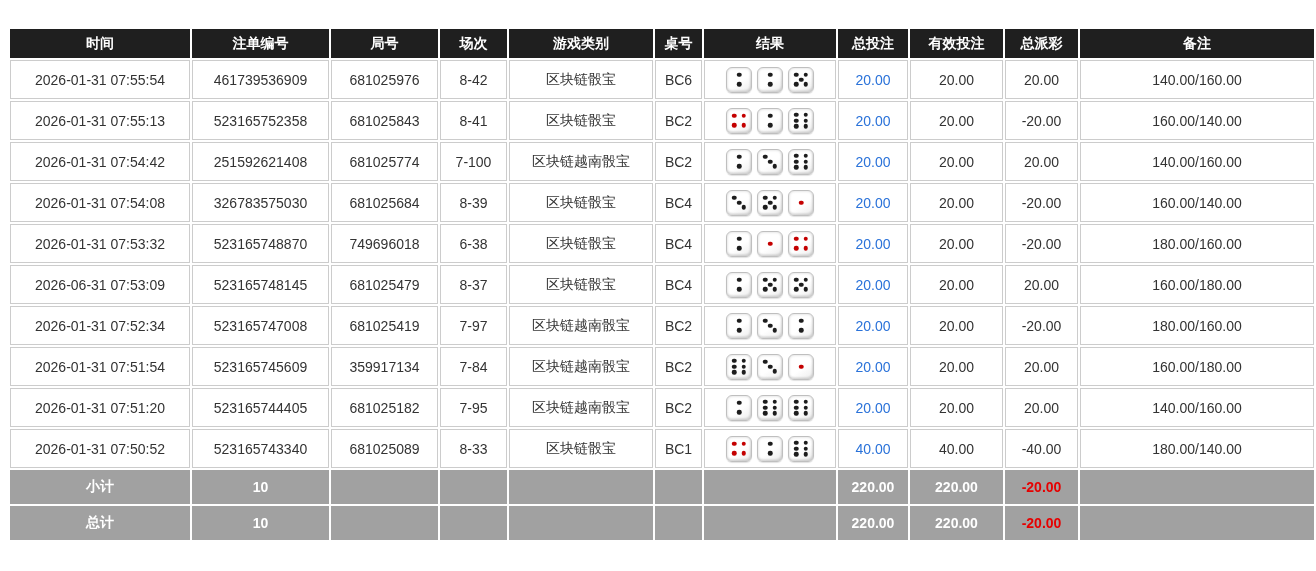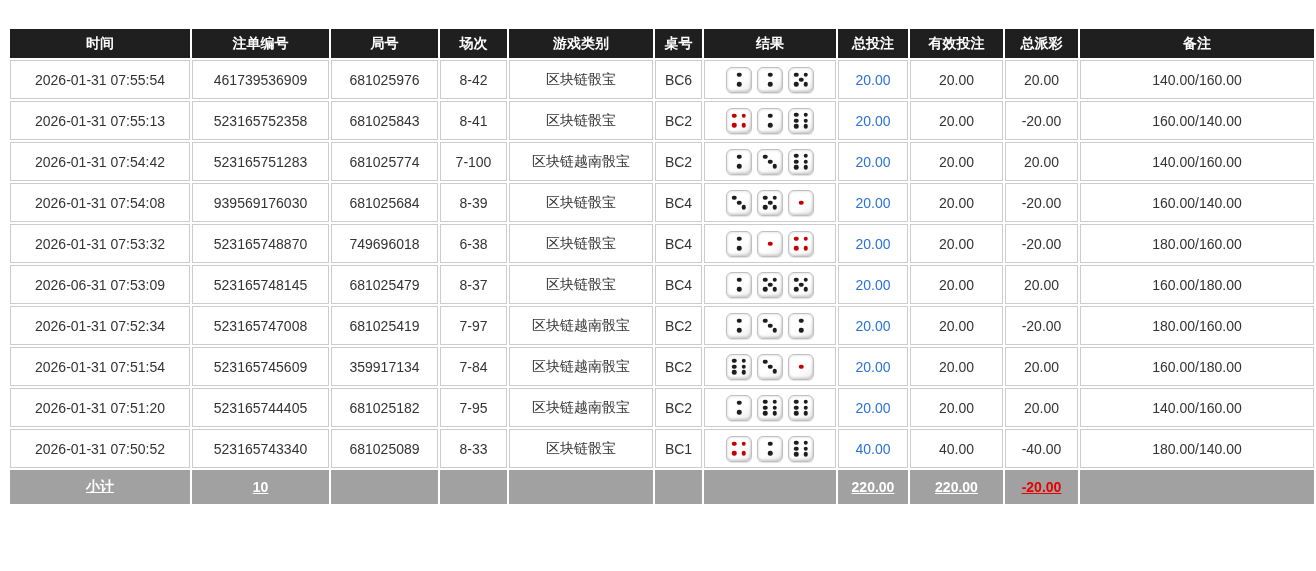--- a/index.html
+++ b/index.html
@@ -50,21 +50,20 @@
     height:39px;
     background:#ffffff;
     color:var(--text-dark);
   }
   tr.summary-row td{
     background:var(--summary-bg);
     color:#ffffff;
     font-weight:bold;
     height:34px;
     border:none;
-    text-decoration:underline;
   }
   .amount-link{color:var(--link-blue);cursor:pointer;}
   .neg{color:var(--neg-red);}
   tr.summary-row td.neg{color:var(--neg-red);}
   .dice-wrap{display:inline-flex;gap:5px;align-items:center;vertical-align:middle;}
   .die{
     position:relative;
     display:inline-block;
     width:26px;height:26px;
     border-radius:6px;
@@ -170,21 +169,21 @@
               <i class="pip" style="left: 69%; top: 73%;"></i>
             </span>
           </span></td>
         <td><span class="amount-link">20.00</span></td>
         <td>20.00</td>
         <td class="neg">-20.00</td>
         <td>160.00/140.00</td>
       </tr>
       <tr class="data-row">
         <td>2026-01-31 07:54:42</td>
-        <td>523165751283</td>
+        <td>251592621408</td>
         <td>681025774</td>
         <td>7-100</td>
         <td>区块链越南骰宝</td>
         <td>BC2</td>
         <td><span class="dice-wrap">
             <span class="die">
               <i class="pip" style="left: 50%; top: 31%;"></i>
               <i class="pip" style="left: 50%; top: 69%;"></i>
             </span>
             <span class="die">
@@ -201,21 +200,21 @@
               <i class="pip" style="left: 69%; top: 73%;"></i>
             </span>
           </span></td>
         <td><span class="amount-link">20.00</span></td>
         <td>20.00</td>
         <td>20.00</td>
         <td>140.00/160.00</td>
       </tr>
       <tr class="data-row">
         <td>2026-01-31 07:54:08</td>
-        <td>939569176030</td>
+        <td>326783575030</td>
         <td>681025684</td>
         <td>8-39</td>
         <td>区块链骰宝</td>
         <td>BC4</td>
         <td><span class="dice-wrap">
             <span class="die">
               <i class="pip" style="left: 31%; top: 31%;"></i>
               <i class="pip" style="left: 50%; top: 50%;"></i>
               <i class="pip" style="left: 69%; top: 69%;"></i>
             </span>
@@ -423,14 +422,27 @@
         <td></td>
         <td></td>
         <td></td>
         <td></td>
         <td></td>
         <td>220.00</td>
         <td>220.00</td>
         <td class="neg">-20.00</td>
         <td></td>
       </tr>
+      <tr class="summary-row">
+        <td>总计</td>
+        <td>10</td>
+        <td></td>
+        <td></td>
+        <td></td>
+        <td></td>
+        <td></td>
+        <td>220.00</td>
+        <td>220.00</td>
+        <td class="neg">-20.00</td>
+        <td></td>
+      </tr>
     </tbody>
 </table>
 
 </body></html>

